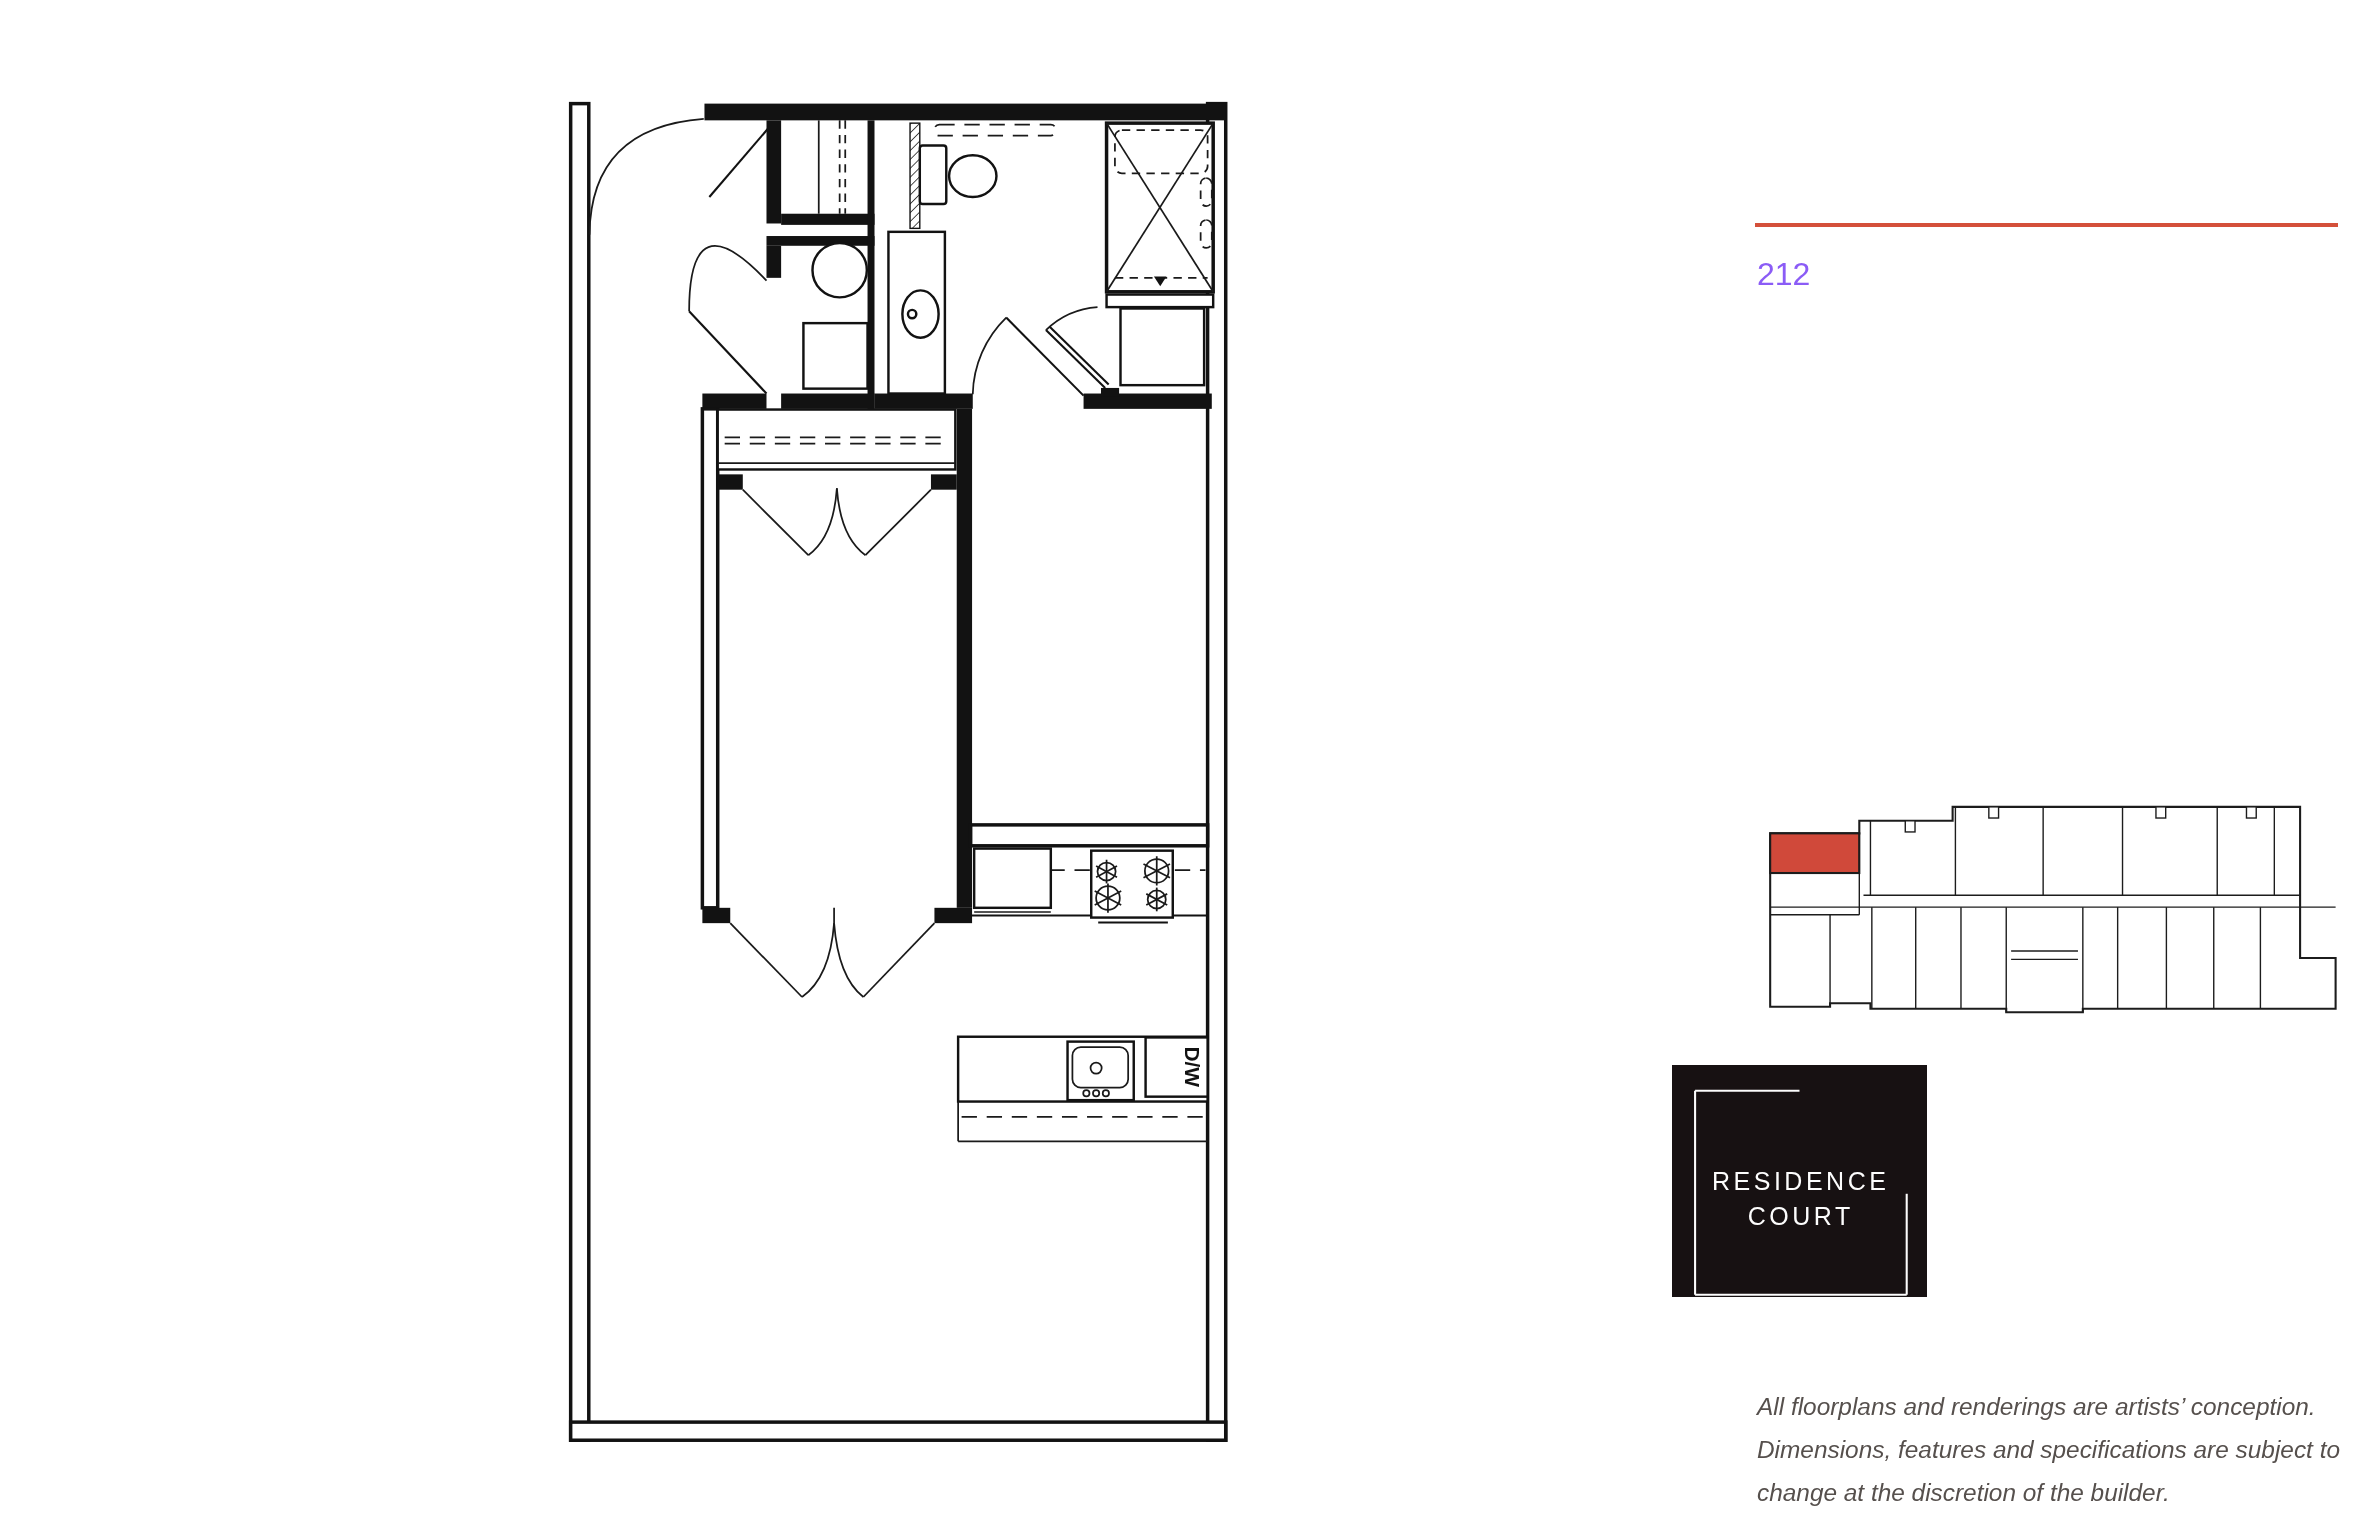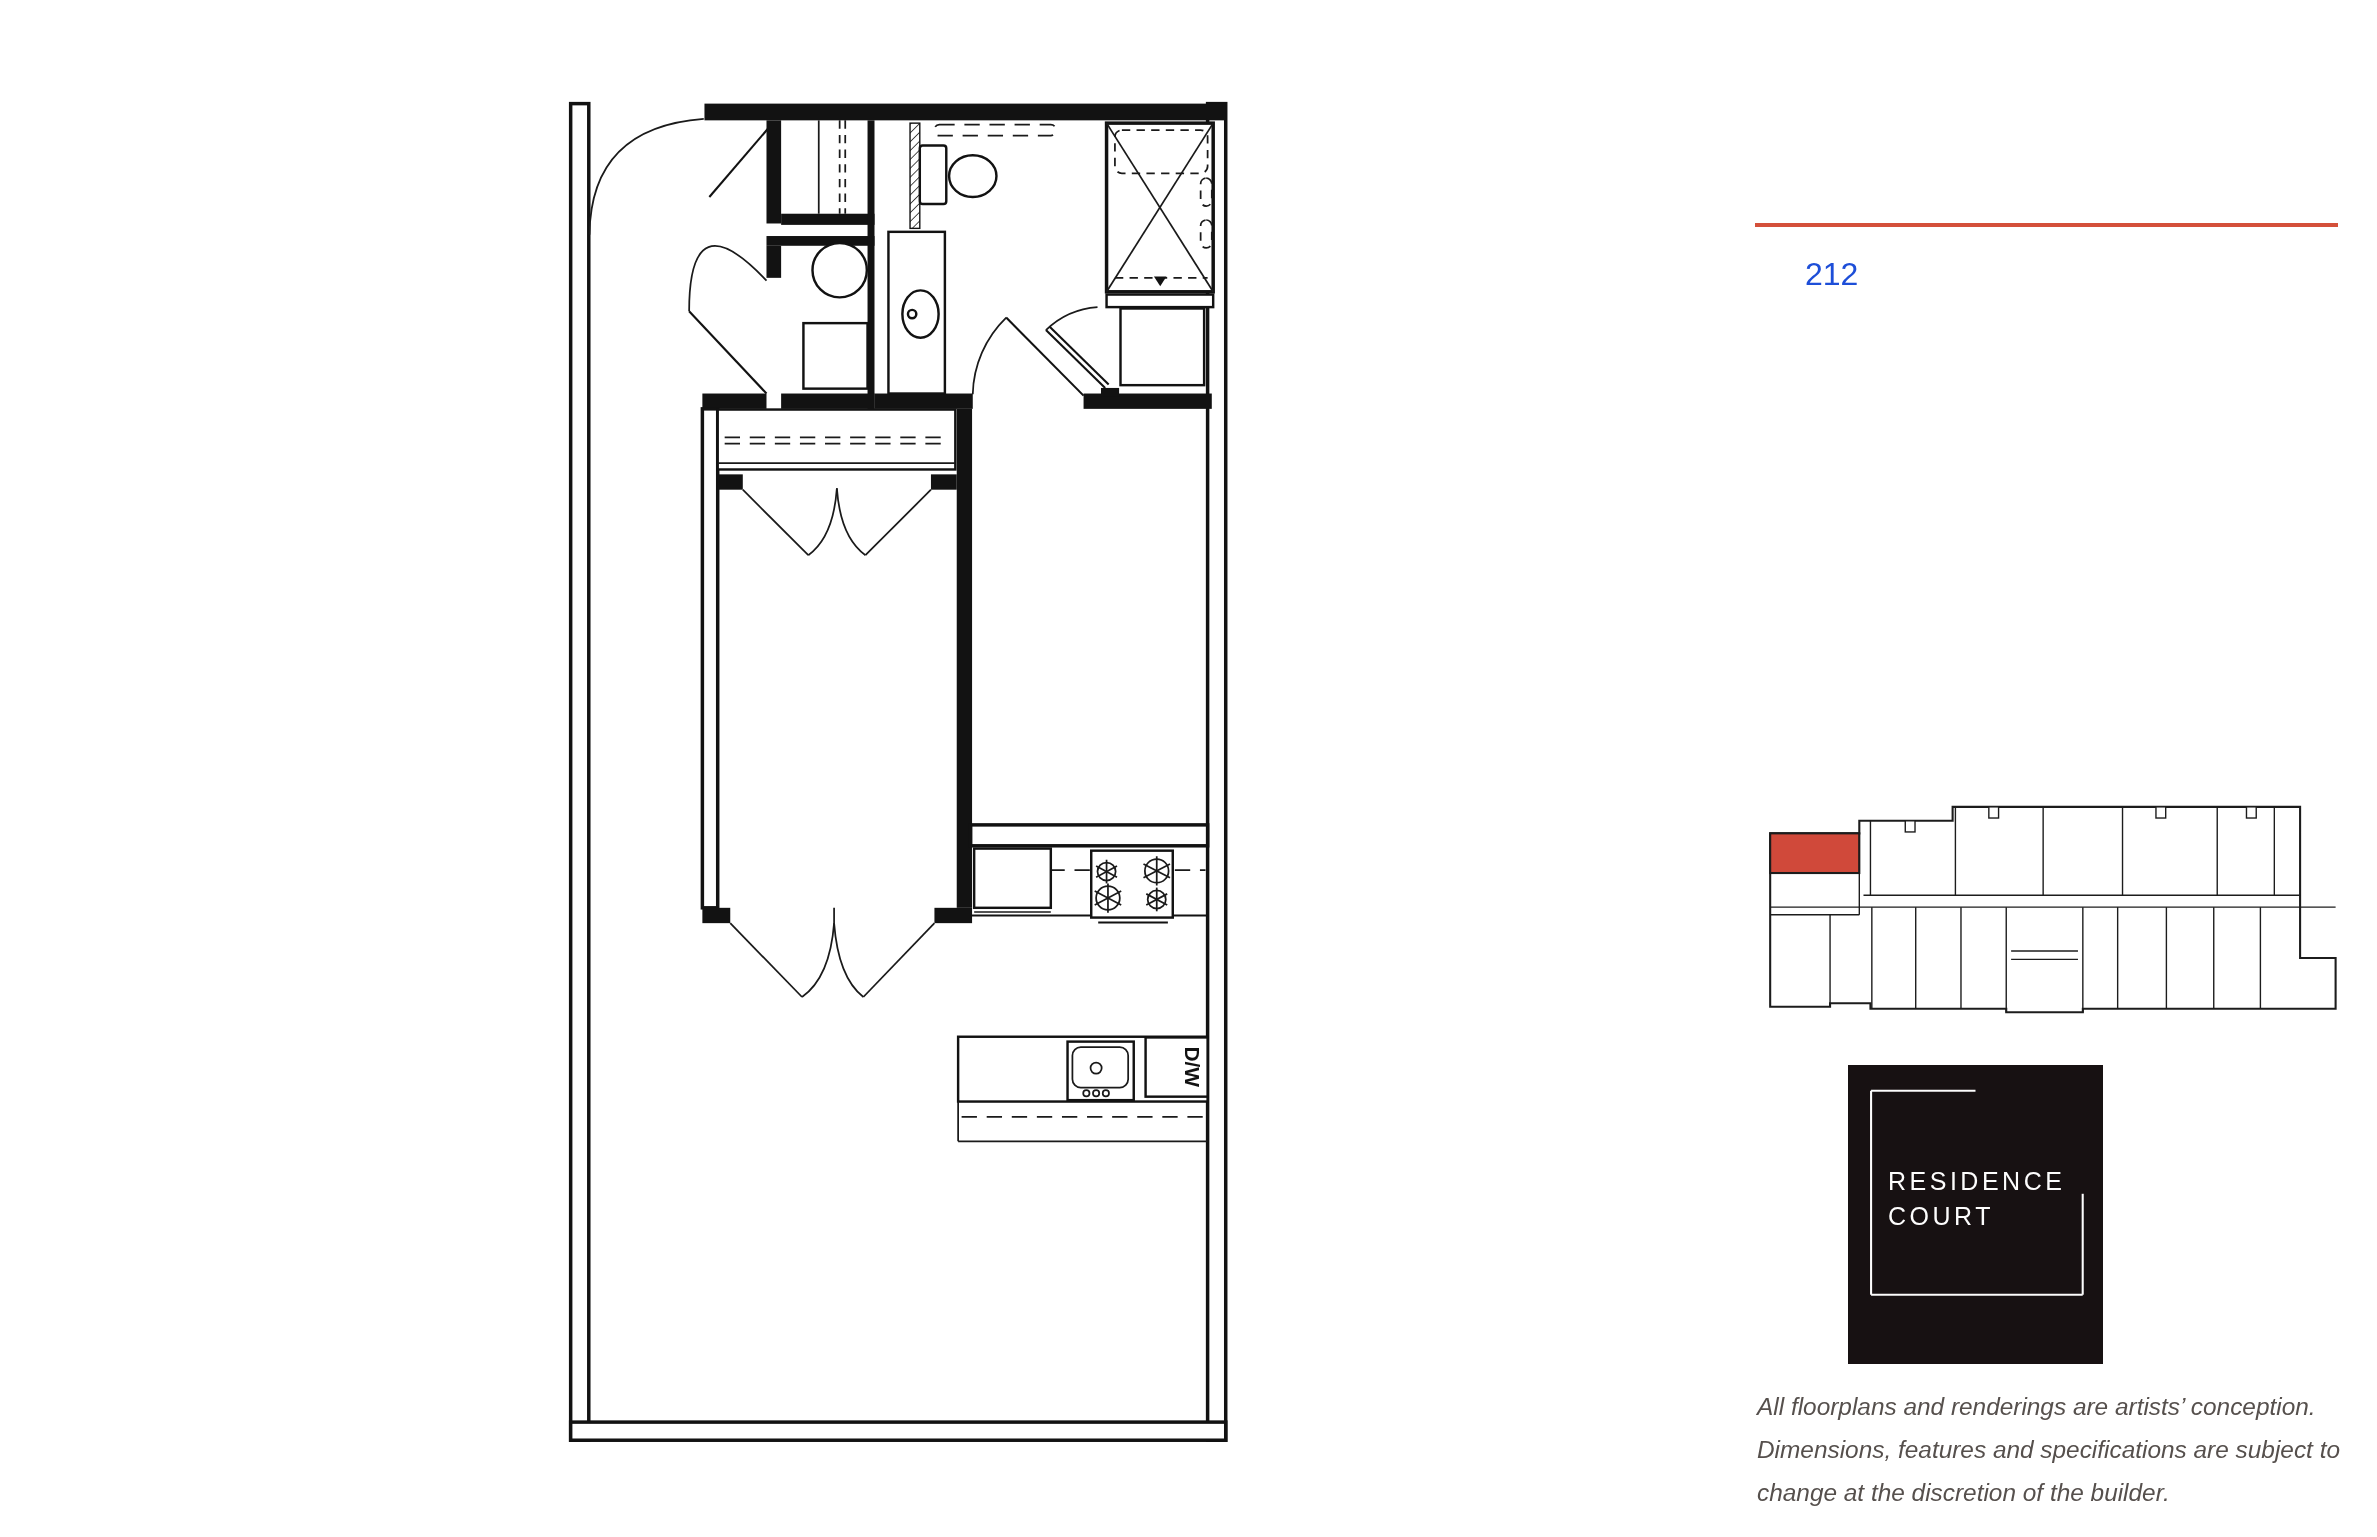--- a/index.html
+++ b/index.html
@@ -2,23 +2,23 @@
 <html style="font-size:11px"><head>
 <meta charset="utf-8">
 <style>
   html,body{margin:0;padding:0;background:#fff;}
   #page{position:relative;width:2377px;height:1537px;background:#ffffff;overflow:hidden;
         font-family:"Liberation Sans",sans-serif;color:#1a1a1a;}
   
   .unit-title{position:absolute;left:1755px;top:176px;font-size:40px;font-weight:bold;
               letter-spacing:0.7px;color:#d4503a;white-space:nowrap;}
   .title-rule{position:absolute;left:1755px;top:223px;width:583px;height:4.2px;background:#d4503a;}
-  .unit-number{position:absolute;left:1805px;top:256px;font-size:32px;font-weight:normal;color:#1d4ed8;text-align:right;}
+  .unit-number{position:absolute;left:1757px;top:256px;font-size:32px;font-weight:normal;color:#8b5cf6;text-align:right;}
   .locator{position:absolute;left:1766px;top:801px;width:571px;height:213px;}
-  .logo{position:absolute;left:1848px;top:1065px;width:255px;height:299px;background:#171112;}
+  .logo{position:absolute;left:1672px;top:1065px;width:255px;height:232px;background:#171112;text-align:center;}
   .logo svg{position:absolute;left:0;top:0;}
   .logo-text{position:absolute;left:40px;top:99px;color:#fdfdfd;font-size:25px;font-weight:300;
              letter-spacing:3.5px;line-height:35px;}
   .disclaimer{position:absolute;left:1757px;top:1385px;width:627px;font-style:italic;
               font-size:24.4px;line-height:43px;color:#56504d;}
   
   .plan{position:absolute;left:563px;top:98px;width:669px;height:1359px;}
   .plan .wall{fill:#121212;stroke:none;}
   .plan .hwall{fill:#ffffff;stroke:#121212;stroke-width:5;}
   .plan .ln{stroke:#121212;stroke-width:3;fill:none;}

